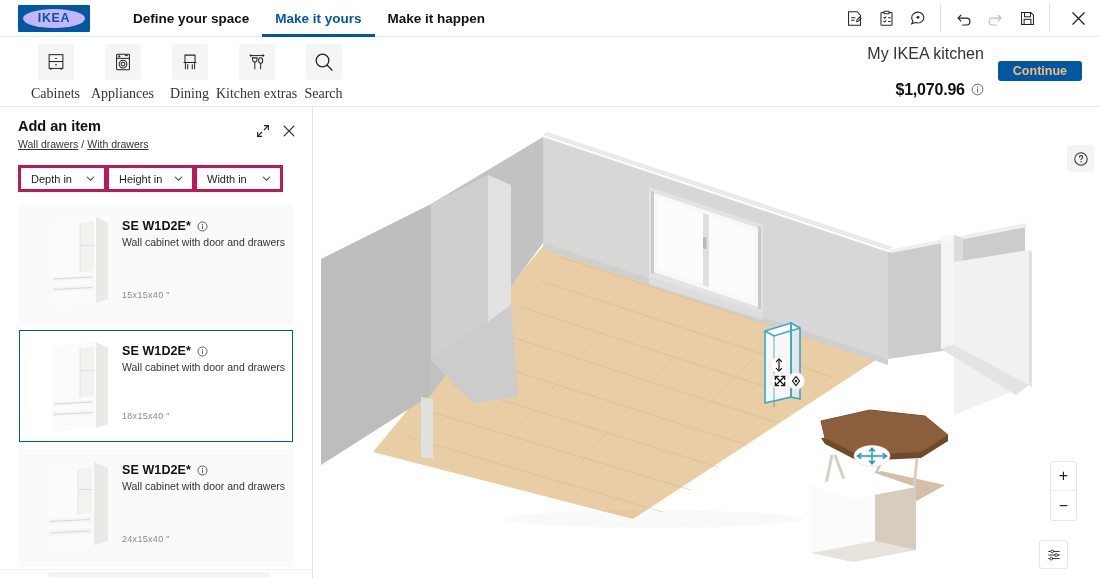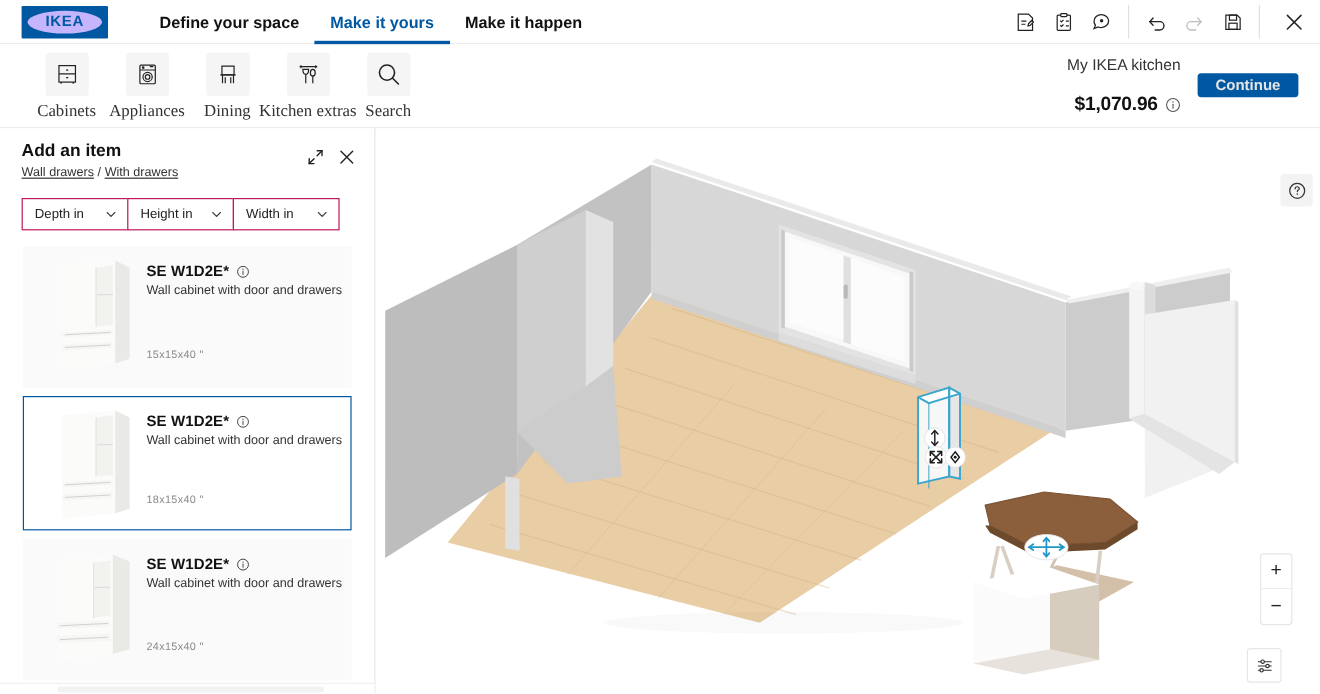--- a/index.html
+++ b/index.html
@@ -68,26 +68,26 @@
   .tool-icon-box {
     width:36px; height:36px; background:#f5f5f5; border-radius:3px;
     display:flex; align-items:center; justify-content:center;
   }
   .tool-label { font-size:14px; color:#333; margin-top:6px; white-space:nowrap;font-family:Liberation Serif, serif; }
 
   .price-area {
     margin-left:auto; display:flex; align-items:center; margin-right:18px;
   }
   .price-block { text-align:right; margin-right:14px; }
-  .price-name { font-size:13px; color:#333; line-height:1.3; }
+  .price-name { font-size:16px; color:#333; line-height:1.3; }
   .price-row { display:flex; align-items:center; justify-content:flex-end; margin-top:16px; }
   .price-value { font-size:16px; font-weight:bold; color:#111; letter-spacing:-0.2px; }
   .price-info { margin-left:6px; display:flex; align-items:center; }
   .continue-btn {
-    background:#0058a3; color:#e5e5e5; font-size:12.5px; font-weight:bold;
+    background:#0058a3; color:#fdba74; font-size:12.5px; font-weight:bold;
     border:none; border-radius:3px; padding:3px 15px; cursor:pointer;
     font-family:"Liberation Sans", sans-serif; white-space:nowrap;
   }
 
   
   .panel {
     position:absolute; top:107px; left:0; width:313px; height:471px;
     background:#fff; border-right:1px solid #e2e2e2; overflow:hidden;
   }
   .panel-head { padding:11px 14px 0 18px; position:relative; }
@@ -98,21 +98,21 @@
   .panel-head-actions {
     position:absolute; right:10px; top:11px; display:flex; align-items:center;
   }
   .panel-head-btn {
     width:26px; height:26px; display:flex; align-items:center; justify-content:center;
     cursor:pointer;
   }
 
   .filters { display:flex; margin:15px 0 0 18px; }
   .filter {
-    height:27px; min-width:89px; border:1px solid #be185d; background:#fff;
+    height:27px; min-width:89px; border:3px solid #be185d; background:#fff;
     display:flex; align-items:center; justify-content:space-between;
     padding:0 8px 0 10px; font-size:11px; color:#222; cursor:pointer;
     margin-right:-1px;
   }
   .filter span { white-space:nowrap; }
 
   .product-list {
     margin-top:13px; height:378px; overflow:hidden; position:relative;
   }
   .product-card {

